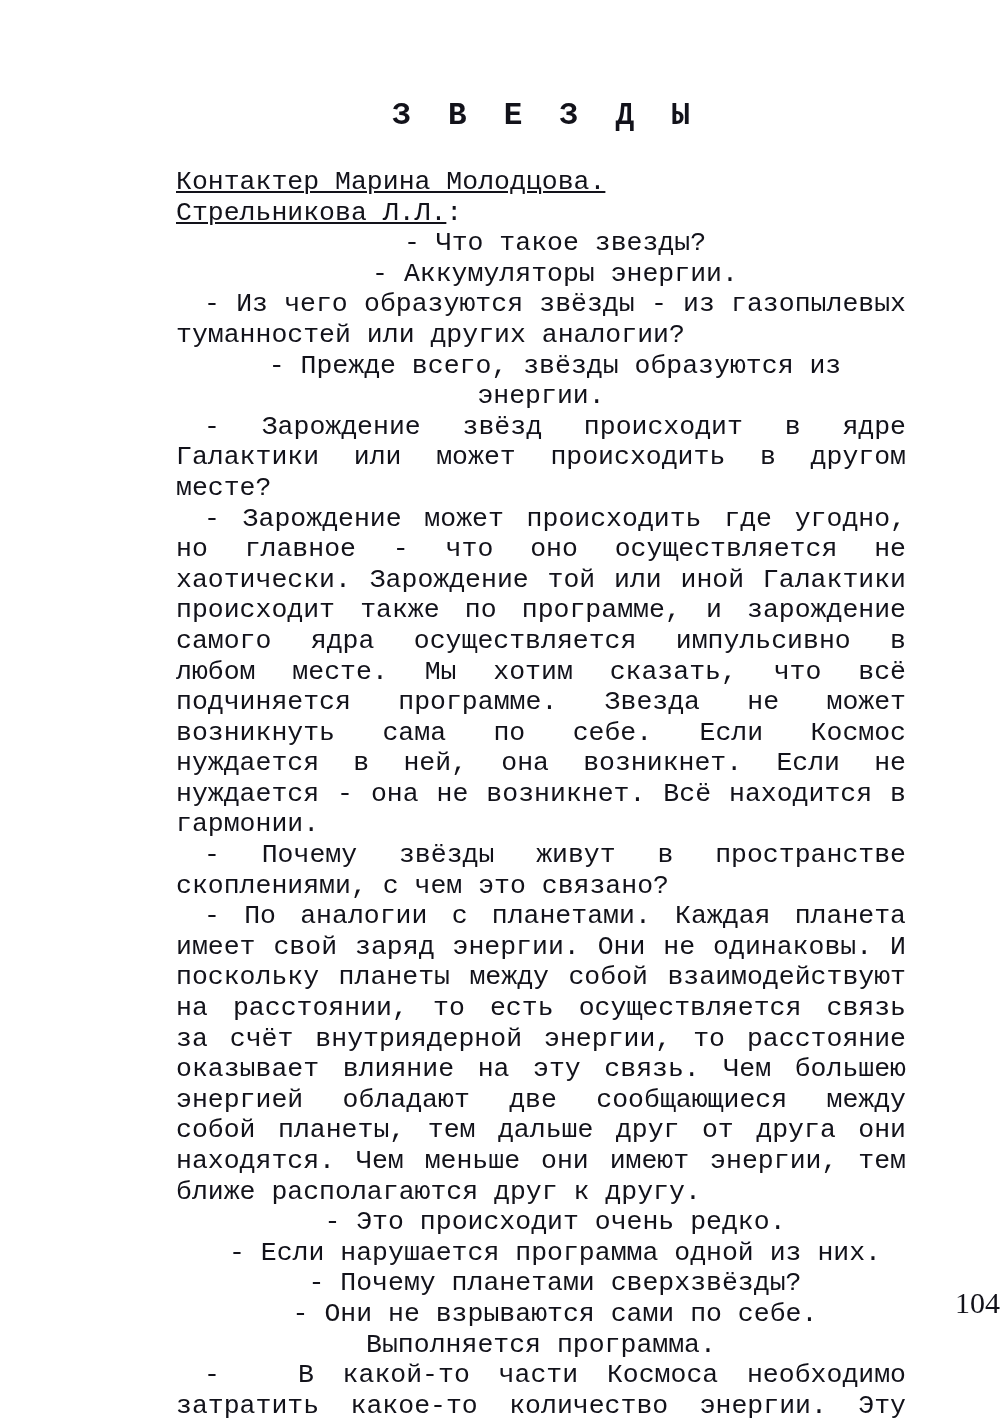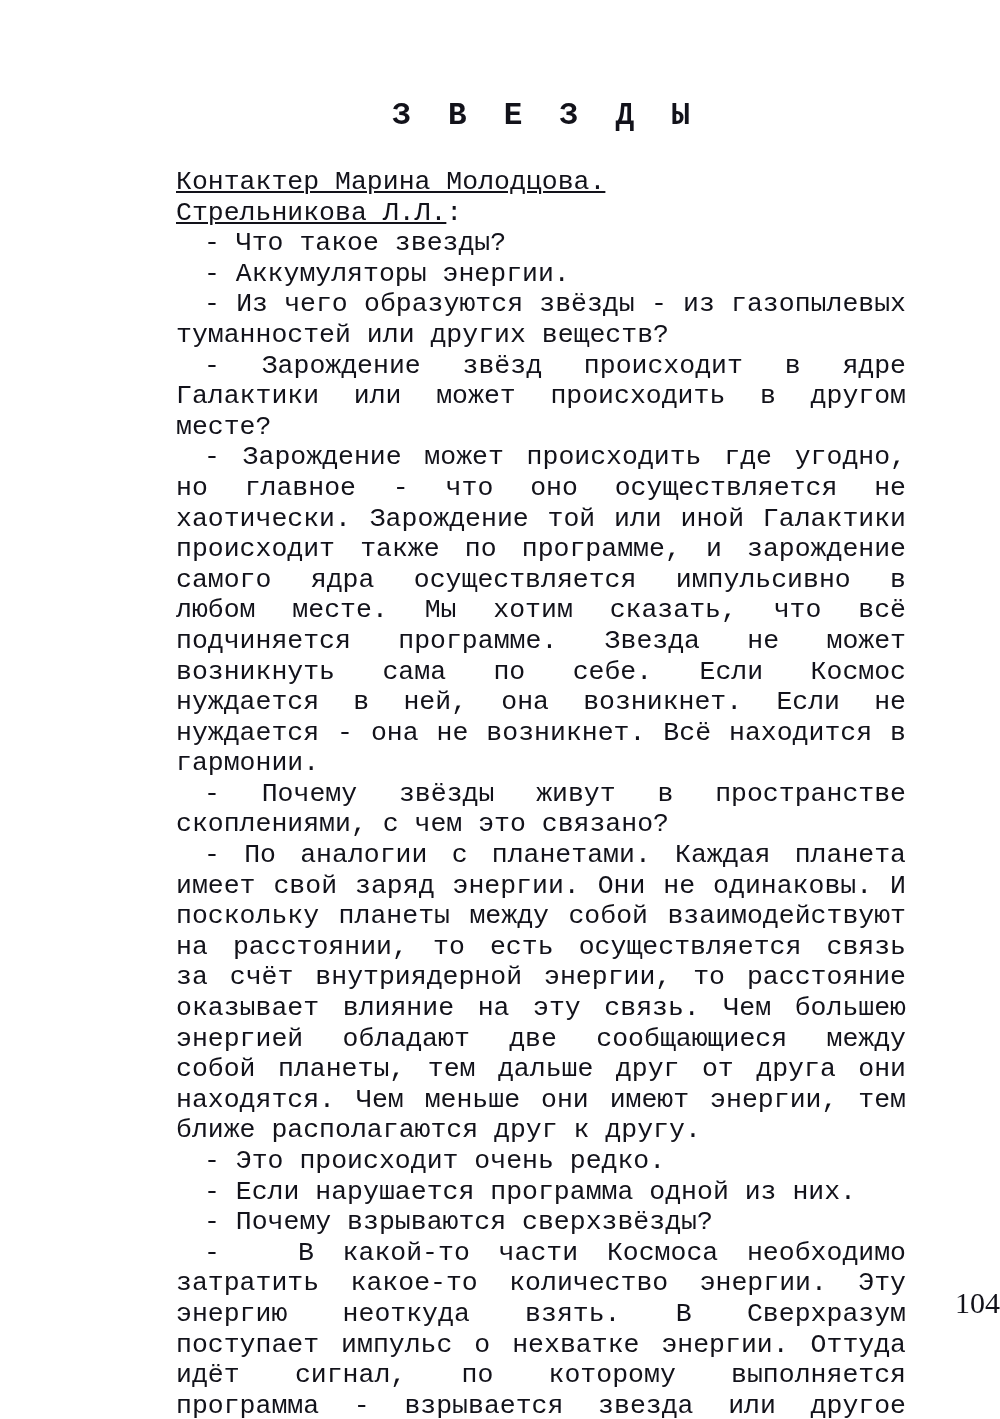--- a/index.html
+++ b/index.html
@@ -67,21 +67,21 @@
 
   
   .para {
     margin: 0;
     padding: 0;
     text-indent: 28px;
     text-align: justify;
     text-justify: inter-word;
   }
   .para.single {
-    text-align: left;
+    text-align: center;
   }
   .para.lastfull::after {
     content: "";
     display: inline-block;
     width: 100%;
   }
   .wide-dash {
     display: inline-block;
     width: 78px;
   }
@@ -106,28 +106,30 @@
     <h1 class="page-title">З В Е З Д Ы</h1>
 
     <div class="body-block">
 
       <p class="speaker"><span class="u">Контактер Марина Молодцова.</span><span></span></p>
 
       <p class="speaker"><span class="u">Стрельникова Л.Л.</span><span>:</span></p>
 
       <p class="para single">- Что такое звезды?</p>
       <p class="para single">- Аккумуляторы энергии.</p>
-      <p class="para">- Из чего образуются звёзды - из газопылевых туманностей или других веществ?</p>
+      <p class="para">- Из чего образуются звёзды - из газопылевых туманностей или других аналогии?</p>
+      <p class="para single">- Прежде всего, звёзды образуются из энергии.</p>
       <p class="para">- Зарождение звёзд происходит в ядре Галактики или может происходить в другом месте?</p>
       <p class="para">- Зарождение может происходить где угодно, но главное - что оно осуществляется не хаотически. Зарождение той или иной Галактики происходит также по программе, и зарождение самого ядра осуществляется импульсивно в любом месте. Мы хотим сказать, что всё подчиняется программе. Звезда не может возникнуть сама по себе. Если Космос нуждается в ней, она возникнет. Если не нуждается - она не возникнет. Всё находится в гармонии.</p>
       <p class="para">- Почему звёзды живут в пространстве скоплениями, с чем это связано?</p>
       <p class="para">- По аналогии с планетами. Каждая планета имеет свой заряд энергии. Они не одинаковы. И поскольку планеты между собой взаимодействуют на расстоянии, то есть осуществляется связь за счёт внутриядерной энергии, то расстояние оказывает влияние на эту связь. Чем большею энергией обладают две сообщающиеся между собой планеты, тем дальше друг от друга они находятся. Чем меньше они имеют энергии, тем ближе располагаются друг к другу.</p>
       <p class="para single">- Это происходит очень редко.</p>
       <p class="para single">- Если нарушается программа одной из них.</p>
-      <p class="para single">- Почему взрываются сверхзвёзды?</p>
+      <p class="para single">- Почему планетами сверхзвёзды?</p>
+      <p class="para single">- Они не взрываются сами по себе. Выполняется программа.</p>
 
       <p class="para lastfull"><span>-</span><span class="wide-dash"></span><span>В какой-то части Космоса необходимо затратить какое-то количество энергии. Эту энергию неоткуда взять. В Сверхразум поступает импульс о нехватке энергии. Оттуда идёт сигнал, по которому   выполняется программа - взрывается звезда или другое</span></p>
 
     </div>
   </div>
 
   <div class="folio">104</div>
 
 </div>
 

